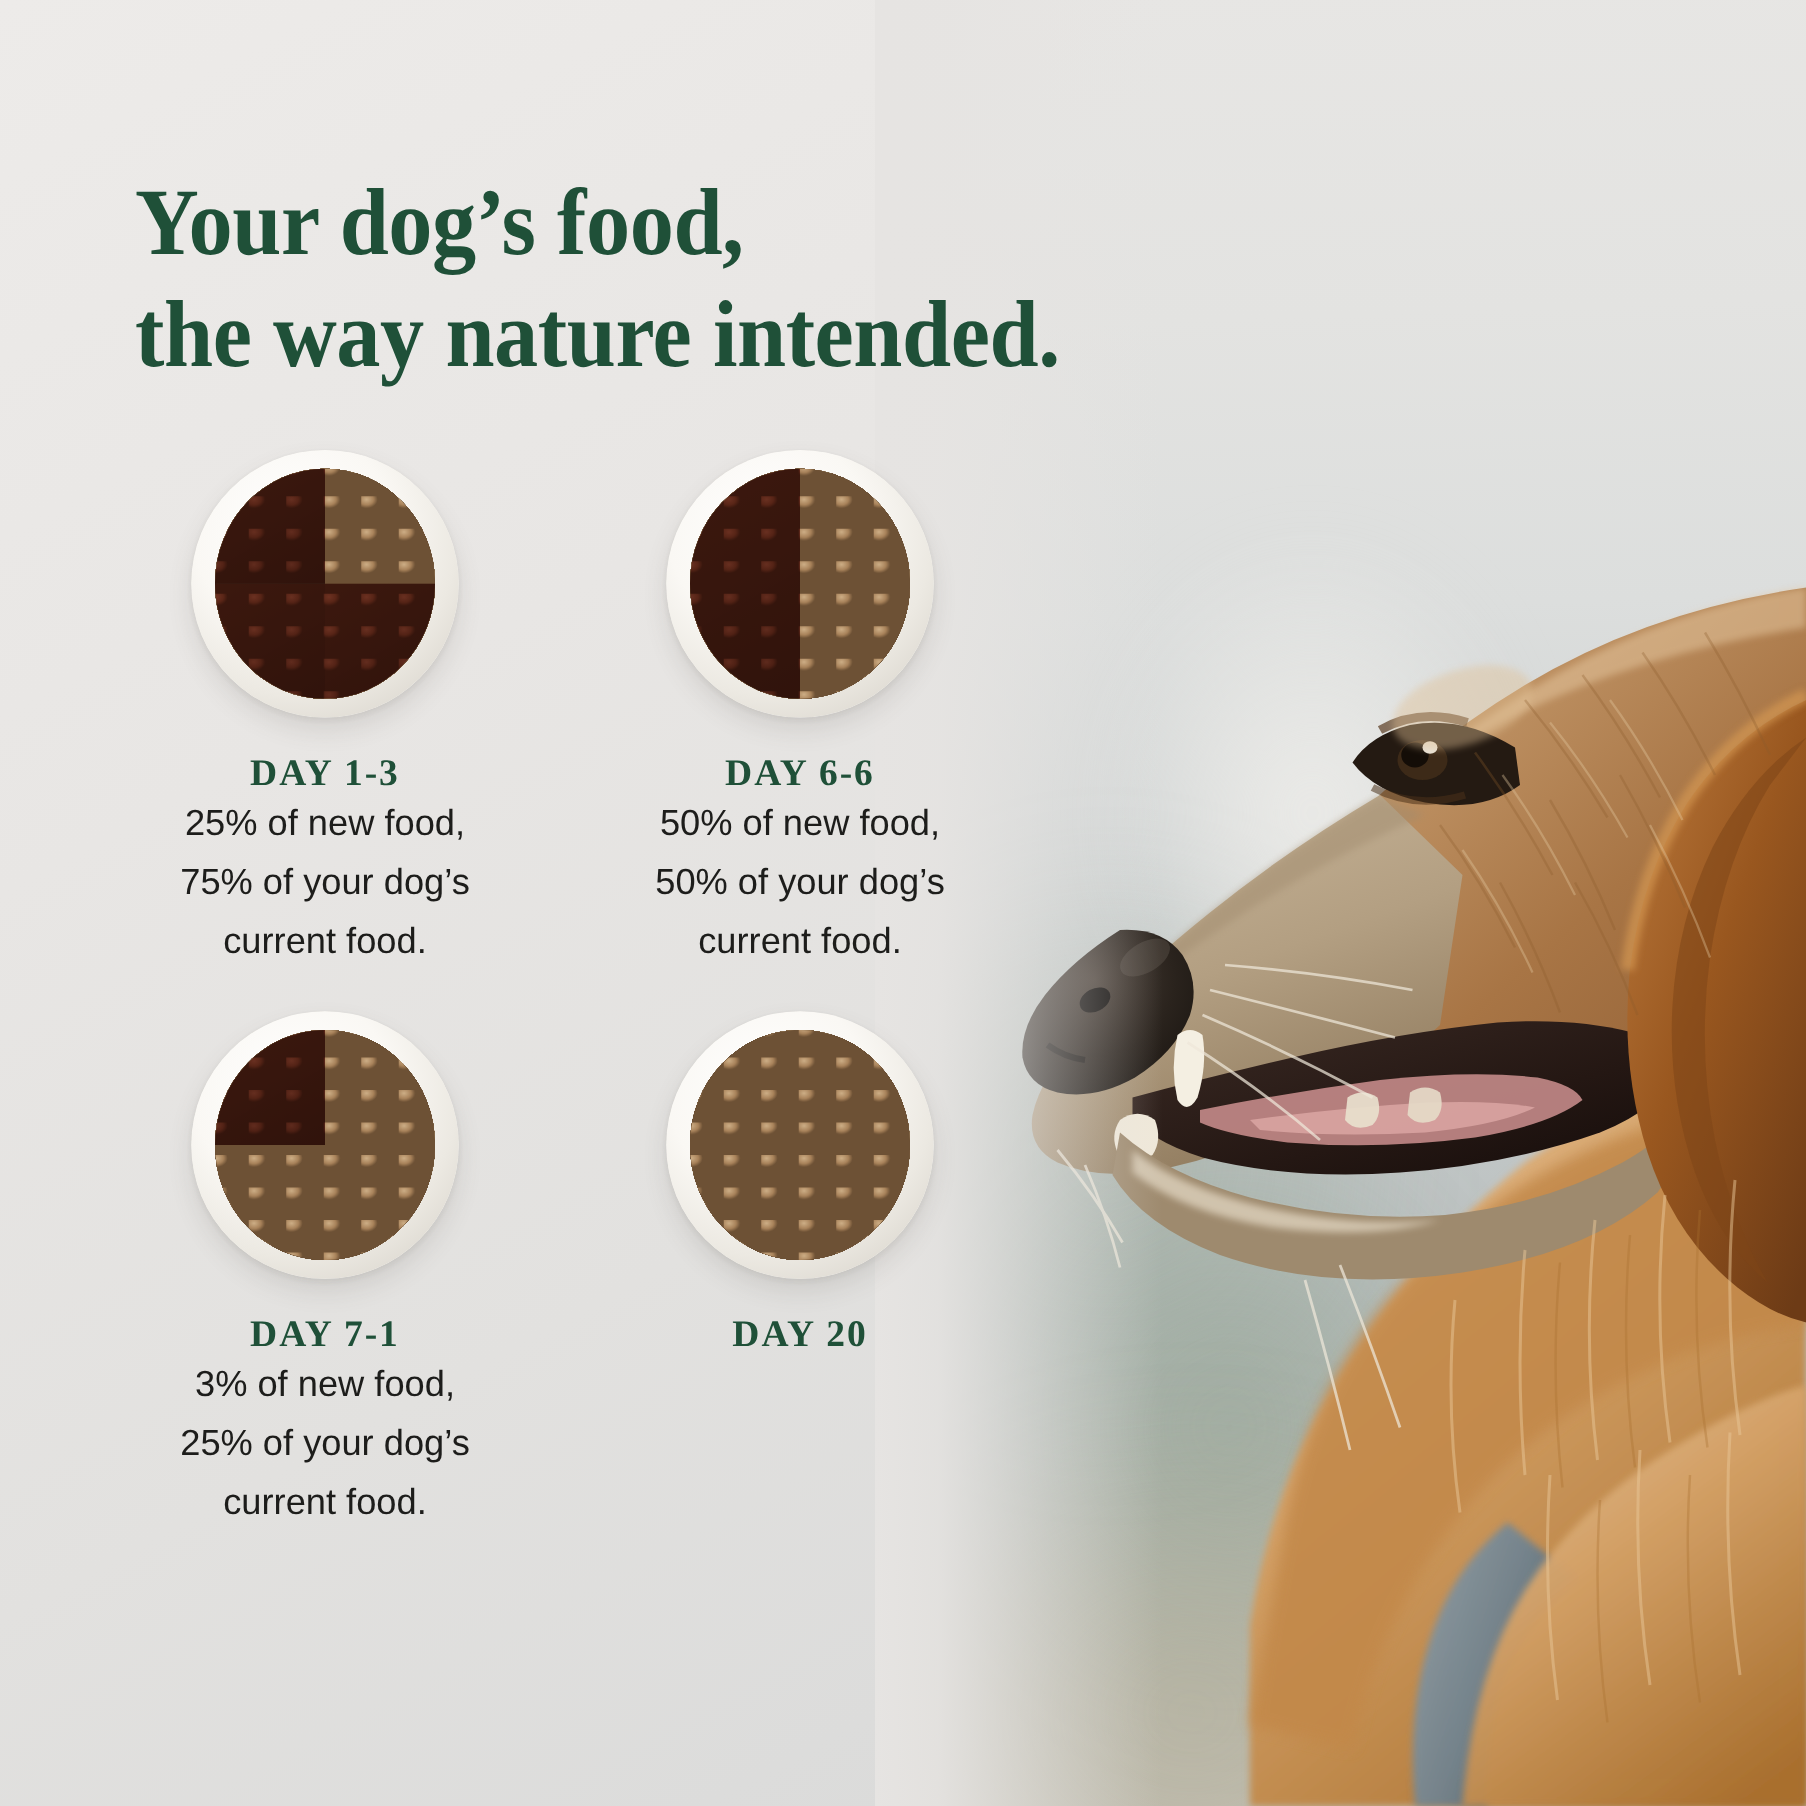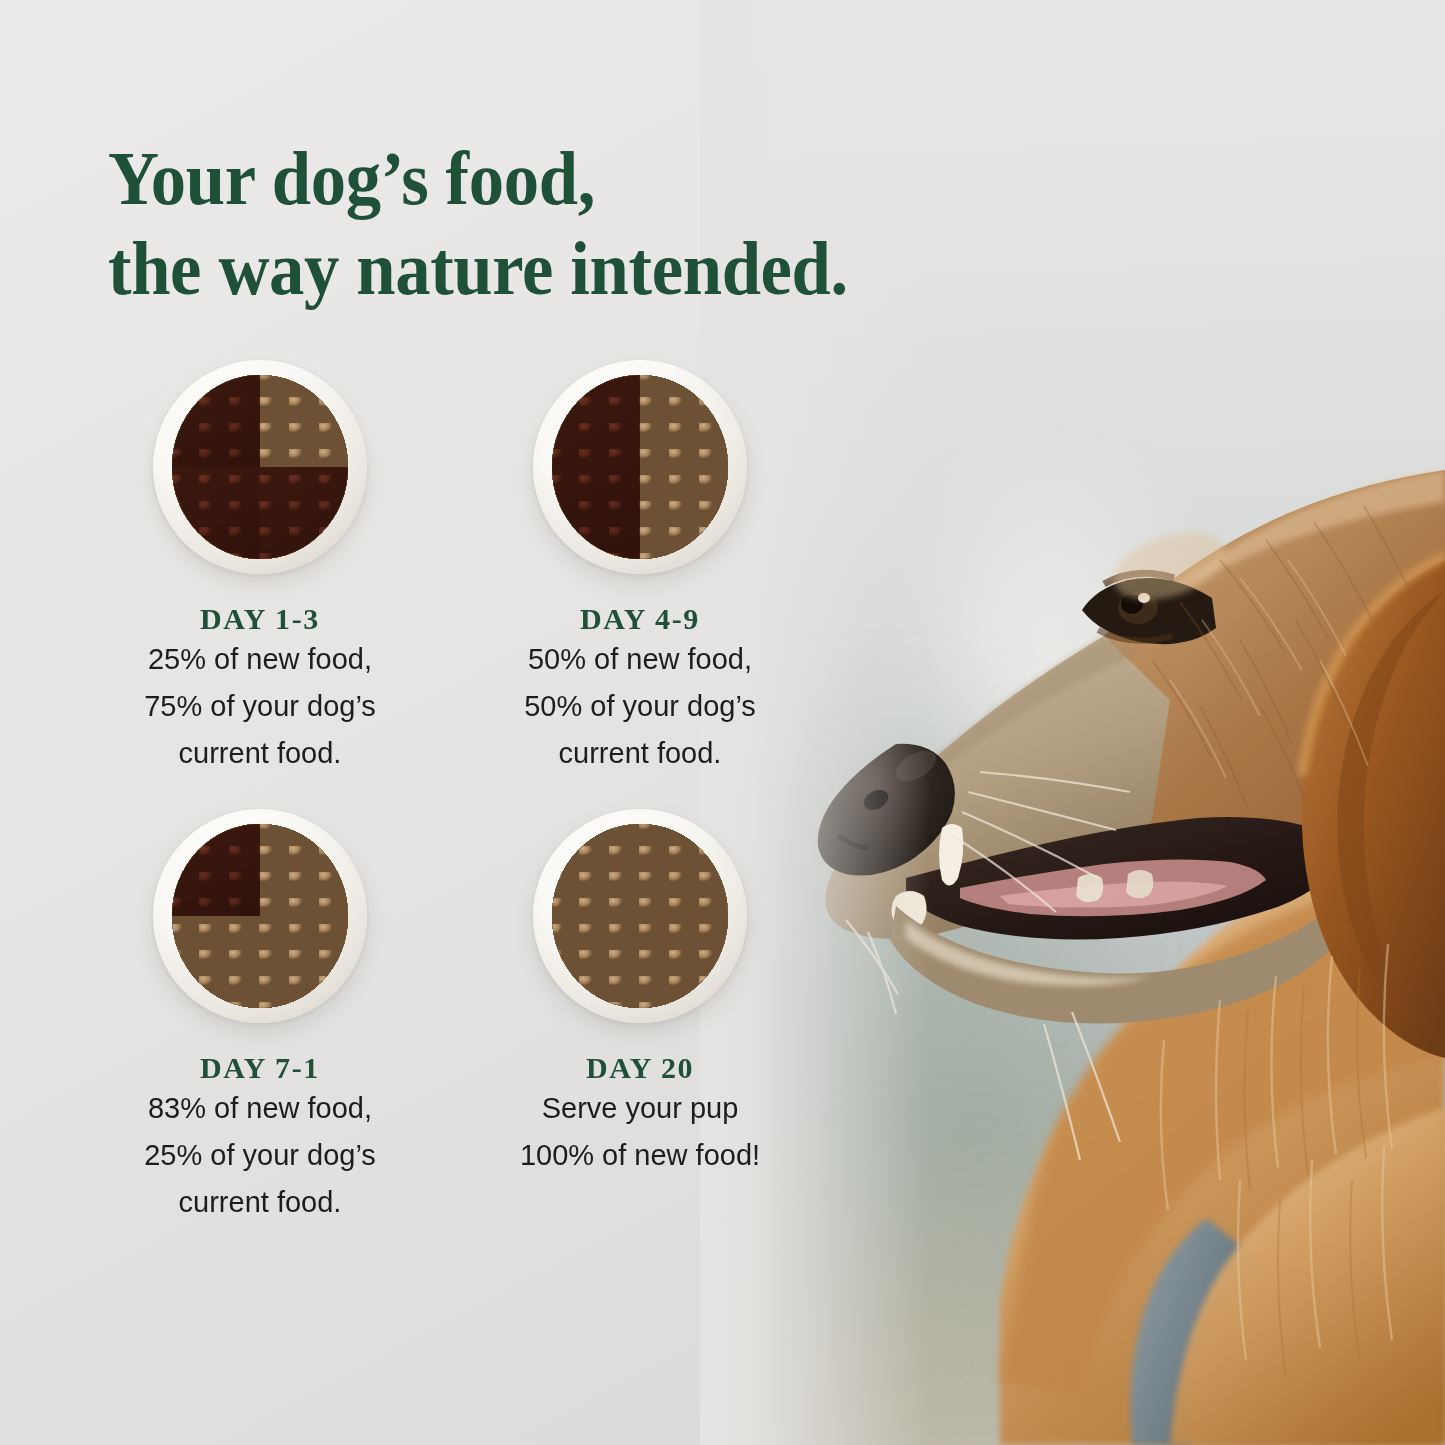--- a/index.html
+++ b/index.html
@@ -521,21 +521,21 @@
           <div class="bowl">
             <div class="rim"></div>
             <div class="inner">
               <div class="kibble"></div>
               <div class="overlay">
                 <div class="ov-part ov-left"></div>
               </div>
             </div>
           </div>
         </div>
-        <div class="day-label">DAY 4-9</div>
+        <div class="day-label">DAY 6-6</div>
         <div class="day-body">50% of new food,
 50% of your dog’s
 current food.</div>
       </div>
 
     </div>
 
     <div class="step-row">
 
       <div class="step">
@@ -544,36 +544,34 @@
             <div class="rim"></div>
             <div class="inner">
               <div class="kibble"></div>
               <div class="overlay">
                 <div class="ov-part ov-tl"></div>
               </div>
             </div>
           </div>
         </div>
         <div class="day-label">DAY 7-1</div>
-        <div class="day-body">83% of new food,
+        <div class="day-body">3% of new food,
 25% of your dog’s
 current food.</div>
       </div>
 
       <div class="step">
         <div class="bowl-wrap">
           <div class="bowl">
             <div class="rim"></div>
             <div class="inner">
               <div class="kibble"></div>
               <div class="overlay"></div>
             </div>
           </div>
         </div>
         <div class="day-label">DAY 20</div>
-        <div class="day-body">Serve your pup
-100% of new food!</div>
       </div>
 
     </div>
   </div>
 
 </div>
 
 </body></html>

